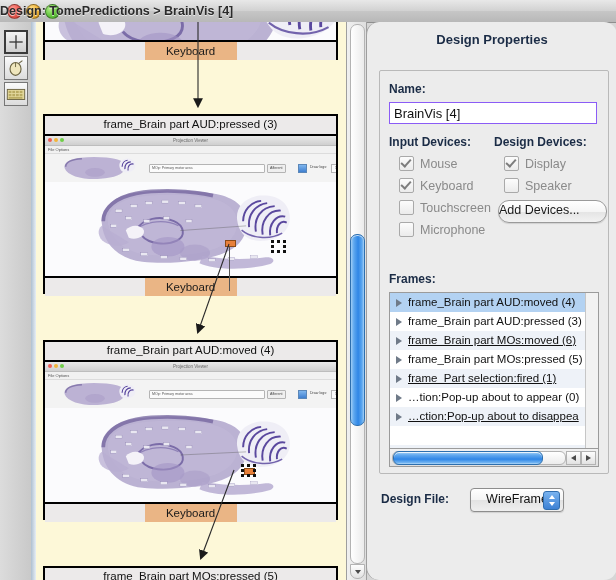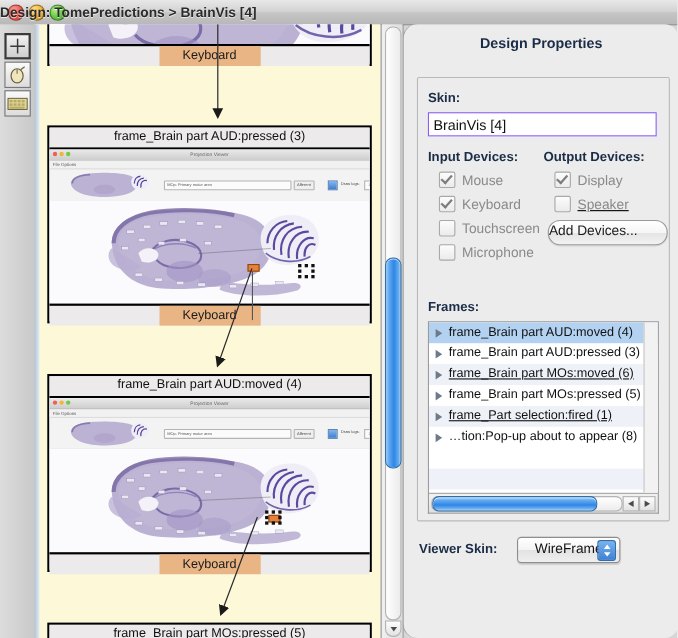--- a/index.html
+++ b/index.html
@@ -431,25 +431,25 @@
     <div class="vtrack"></div>
     <div class="vthumb" style="top:212px;height:190px;"></div>
     <div class="varrow" style="bottom:1px;"></div>
   </div>
 
   <div class="props">
     <div class="props-hd">Design Properties</div>
 
     <div class="pbox"></div>
 
-    <div class="plabel" style="left:22px;top:60px;">Skin:</div>
+    <div class="plabel" style="left:22px;top:60px;">Name:</div>
     <input class="pinput" style="left: 22px; top: 80px; width: 208px; height: 22px;" value="BrainVis [4]">
 
     <div class="plabel" style="left:22px;top:113px;">Input Devices:</div>
-    <div class="plabel" style="left:127px;top:113px;">Output Devices:</div>
+    <div class="plabel" style="left:127px;top:113px;">Design Devices:</div>
 
     <div class="chk" style="left:32px;top:134px;">
       <span class="chkbox on"></span>
       <span class="chktxt">Mouse</span>
     </div>
     <div class="chk" style="left:32px;top:156px;">
       <span class="chkbox on"></span>
       <span class="chktxt">Keyboard</span>
     </div>
     <div class="chk" style="left:32px;top:178px;">
@@ -458,21 +458,21 @@
     </div>
     <div class="chk" style="left:32px;top:200px;">
       <span class="chkbox"></span>
       <span class="chktxt">Microphone</span>
     </div>
 
     <div class="chk" style="left:137px;top:134px;">
       <span class="chkbox on"></span>
       <span class="chktxt">Display</span>
     </div>
-    <div class="chk" style="left:137px;top:156px;text-decoration:underline;">
+    <div class="chk" style="left:137px;top:156px;">
       <span class="chkbox"></span>
       <span class="chktxt">Speaker</span>
     </div>
 
     <div class="btn-pill" style="left:131px;top:178px;width:107px;height:21px;">Add Devices...</div>
 
     <div class="plabel" style="left:22px;top:250px;">Frames:</div>
 
     <div class="listbox">
       <div class="lrow sel">
@@ -490,34 +490,38 @@
       <div class="lrow">
         <span class="tri"></span>
         <span>frame_Brain part MOs:pressed (5)</span>
       </div>
       <div class="lrow alt">
         <span class="tri"></span>
         <span>frame_Part selection:fired (1)</span>
       </div>
       <div class="lrow">
         <span class="tri"></span>
-        <span>…tion:Pop-up about to appear (8)</span>
+        <span>…tion:Pop-up about to appear (0)</span>
+      </div>
+      <div class="lrow alt">
+        <span class="tri"></span>
+        <span>…ction:Pop-up about to disappea</span>
       </div>
       <div class="lrow"></div>
       <div class="lrow alt"></div>
       <div class="list-vscroll"></div>
     </div>
 
     <div class="hscroll">
       <div class="htrack"></div>
       <div class="hthumb"></div>
       <div class="harrow left" style="right:17px;"></div>
       <div class="harrow right" style="right:2px;"></div>
     </div>
 
-    <div class="plabel" style="left:14px;top:470px;">Viewer Skin:</div>
+    <div class="plabel" style="left:14px;top:470px;">Design File:</div>
     <div class="skinsel">
       <span>WireFrame</span>
       <span class="stepper"></span>
     </div>
   </div>
 
 </div>
 
 </body></html>

